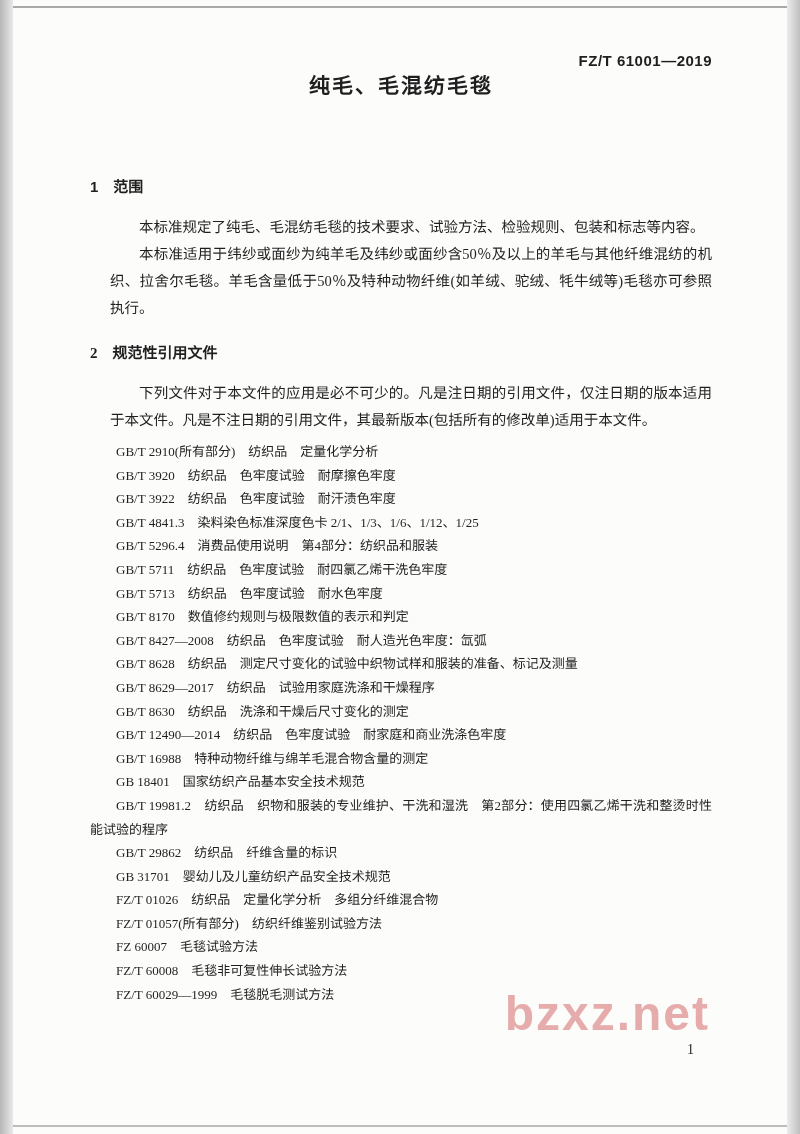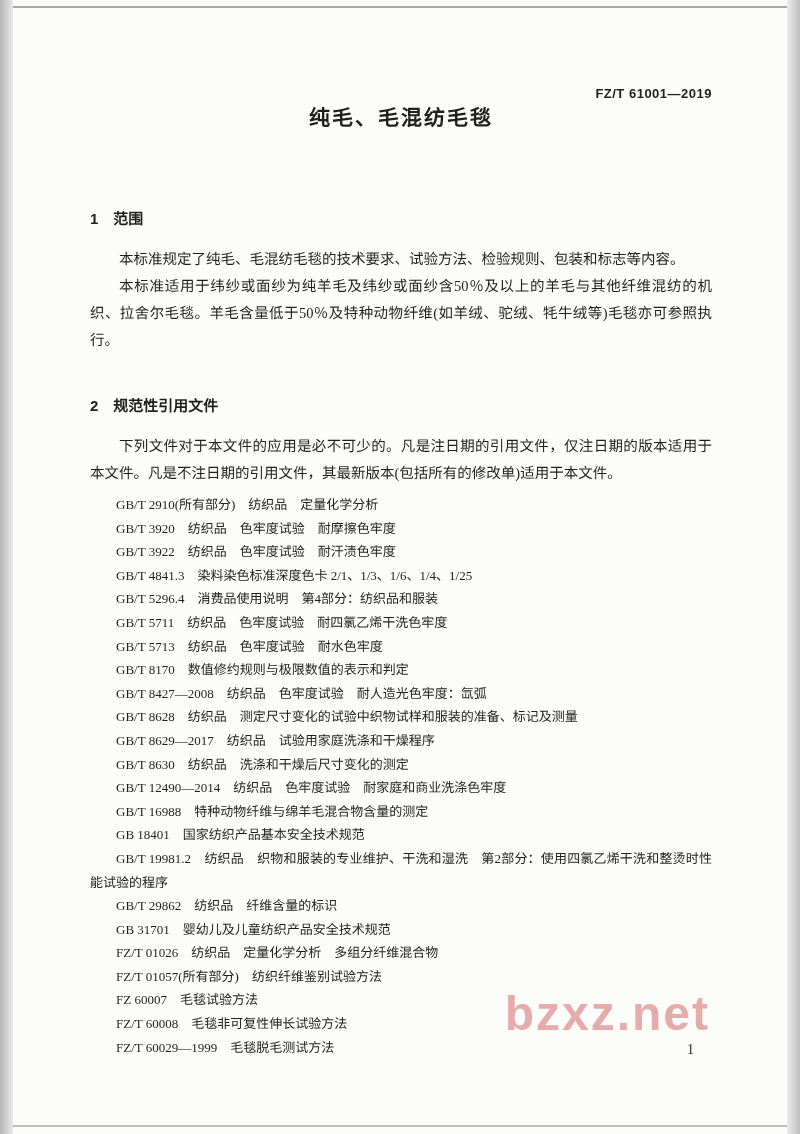--- a/index.html
+++ b/index.html
@@ -21,42 +21,42 @@
   .edge-right { position: absolute; right: 0; top: 0; width: 13px; height: 100%;
                 background: linear-gradient(to left, #bfbfbf, #ececec); }
   .edge-top    { position: absolute; left: 13px; right: 13px; top: 6px; height: 2px; background: #a9a9a9; }
   .edge-bottom { position: absolute; left: 13px; right: 13px; bottom: 7px; height: 2px; background: #bdbdbd; }
 
   .content {
     position: absolute;
     left: 90px; right: 88px; top: 0;
   }
   .std-code {
-    padding-top: 86px;
+    padding-top: 52px;
     text-align: right;
     font-family: "Liberation Sans", "DejaVu Sans", sans-serif;
     font-weight: bold;
-    font-size: 13px;
+    font-size: 15px;
     letter-spacing: 0.5px;
   }
   .doc-title {
     text-align: center;
     font-family: "Liberation Sans", "DejaVu Sans", sans-serif;
     font-weight: bold;
     font-size: 21px;
     letter-spacing: 2px;
   }
   .section-heading {
     font-family: "Liberation Sans", "DejaVu Sans", sans-serif;
     font-weight: bold;
     font-size: 15px;
   }
   .h-scope { margin-top: 76px; }
-  .h-refs  { margin-top: 40px; }
-  .para-block { margin-top: 18px; }
+  .h-refs  { margin-top: 19px; font-family: Liberation Serif, serif; }
+  .para-block { margin-top: 18px; margin-left: 20px; }
   p.body {
     font-size: 14.5px;
     line-height: 27px;
     text-indent: 2em;
     text-align: justify;
   }
   .ref-list { margin-top: 6px; }
   p.ref {
     font-size: 13px;
     line-height: 23.6px;
@@ -109,21 +109,21 @@
     <div>
       <h2 class="section-heading h-refs">2　规范性引用文件</h2>
       <div class="para-block">
         <p class="body">下列文件对于本文件的应用是必不可少的。凡是注日期的引用文件，仅注日期的版本适用于本文件。凡是不注日期的引用文件，其最新版本(包括所有的修改单)适用于本文件。</p>
       </div>
 
       <div class="ref-list">
         <p class="ref">GB/T 2910(所有部分)　纺织品　定量化学分析</p>
         <p class="ref">GB/T 3920　纺织品　色牢度试验　耐摩擦色牢度</p>
         <p class="ref">GB/T 3922　纺织品　色牢度试验　耐汗渍色牢度</p>
-        <p class="ref">GB/T 4841.3　染料染色标准深度色卡 2/1、1/3、1/6、1/4、1/25</p>
+        <p class="ref">GB/T 4841.3　染料染色标准深度色卡 2/1、1/3、1/6、1/12、1/25</p>
         <p class="ref">GB/T 5296.4　消费品使用说明　第4部分：纺织品和服装</p>
         <p class="ref">GB/T 5711　纺织品　色牢度试验　耐四氯乙烯干洗色牢度</p>
         <p class="ref">GB/T 5713　纺织品　色牢度试验　耐水色牢度</p>
         <p class="ref">GB/T 8170　数值修约规则与极限数值的表示和判定</p>
         <p class="ref">GB/T 8427—2008　纺织品　色牢度试验　耐人造光色牢度：氙弧</p>
         <p class="ref">GB/T 8628　纺织品　测定尺寸变化的试验中织物试样和服装的准备、标记及测量</p>
         <p class="ref">GB/T 8629—2017　纺织品　试验用家庭洗涤和干燥程序</p>
         <p class="ref">GB/T 8630　纺织品　洗涤和干燥后尺寸变化的测定</p>
         <p class="ref">GB/T 12490—2014　纺织品　色牢度试验　耐家庭和商业洗涤色牢度</p>
         <p class="ref">GB/T 16988　特种动物纤维与绵羊毛混合物含量的测定</p>

